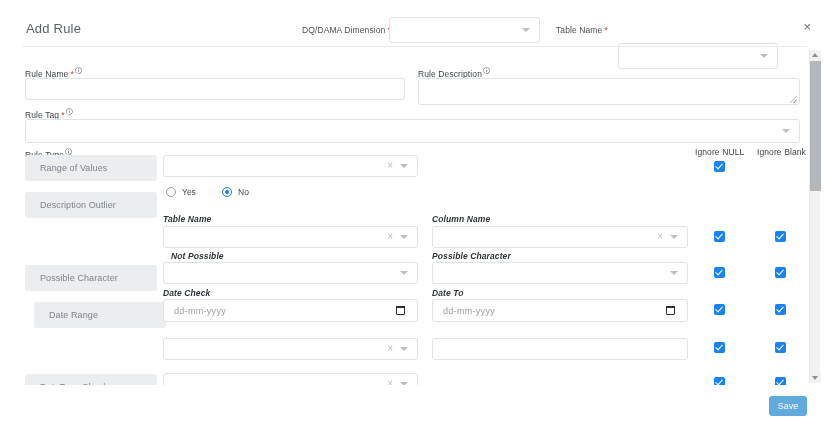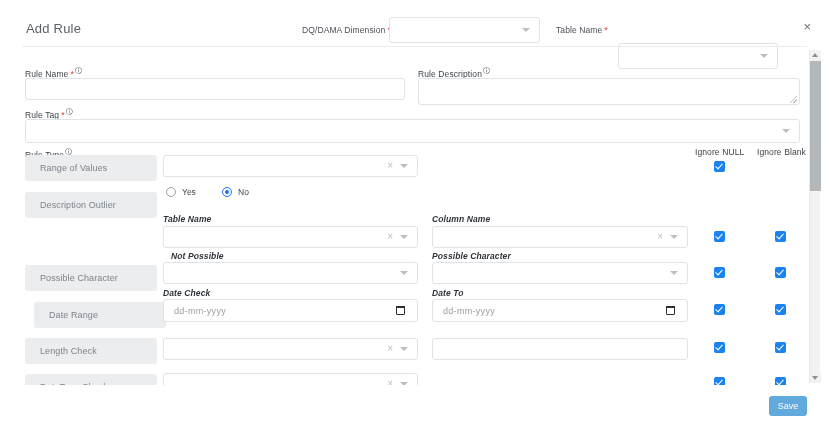--- a/index.html
+++ b/index.html
@@ -283,21 +283,20 @@
     <div class="cal-ico" style="left:396px; top:259px;"></div>
 
     <div class="lbl lbl-b" style="left:432px; top:241px;">Date To</div>
     <div class="tbox" style="left:432px; top:252px; width:256px; height:23px;"></div>
     <div class="date-ph" style="left:443px; top:259px;">dd-mm-yyyy</div>
     <div class="cal-ico" style="left:666px; top:259px;"></div>
 
     <div class="cb" style="left:714px; top:257px;"></div>
     <div class="cb" style="left:775px; top:257px;"></div>
 
-    <div class="pill" style="left:25px; top:291px; width:132px; height:26px;">Length Check</div>
     <div class="sel-box" style="position:absolute; left:163px; top:291px; width:255px; height:22px;">
       <span class="sel-clear">×</span>
       <span class="sel-arrow"></span>
     </div>
     <div class="tbox" style="left:432px; top:291px; width:256px; height:22px;"></div>
     <div class="cb" style="left:714px; top:295px;"></div>
     <div class="cb" style="left:775px; top:295px;"></div>
 
     <div class="pill" style="left:25px; top:327px; width:132px; height:26px;">DataType Check</div>
     <div class="sel-box" style="position:absolute; left:163px; top:326px; width:255px; height:22px;">

